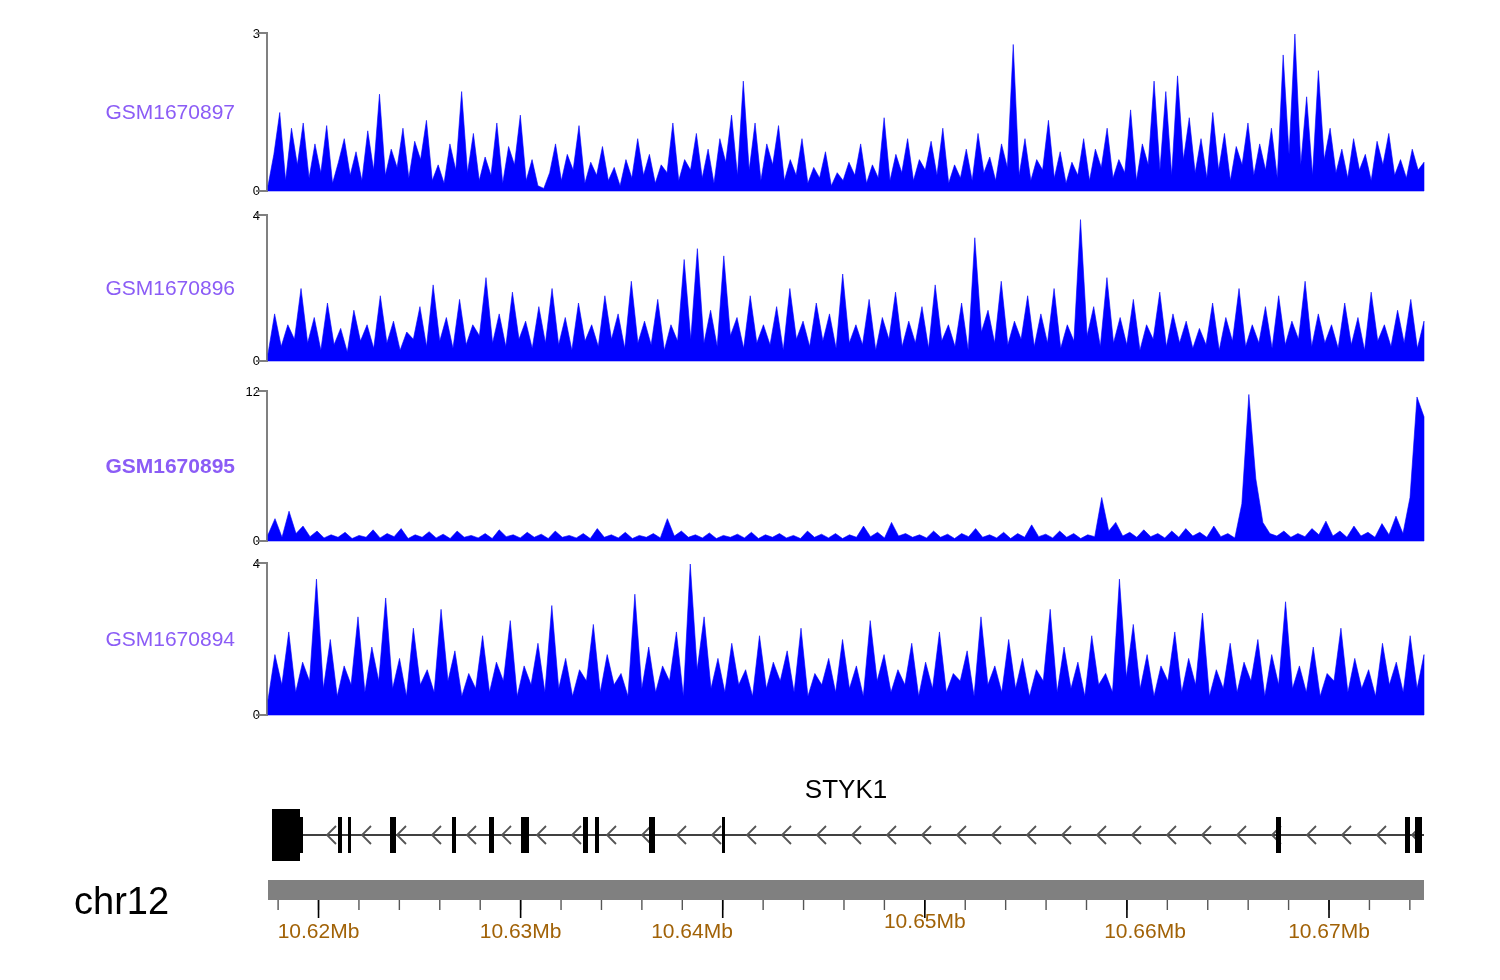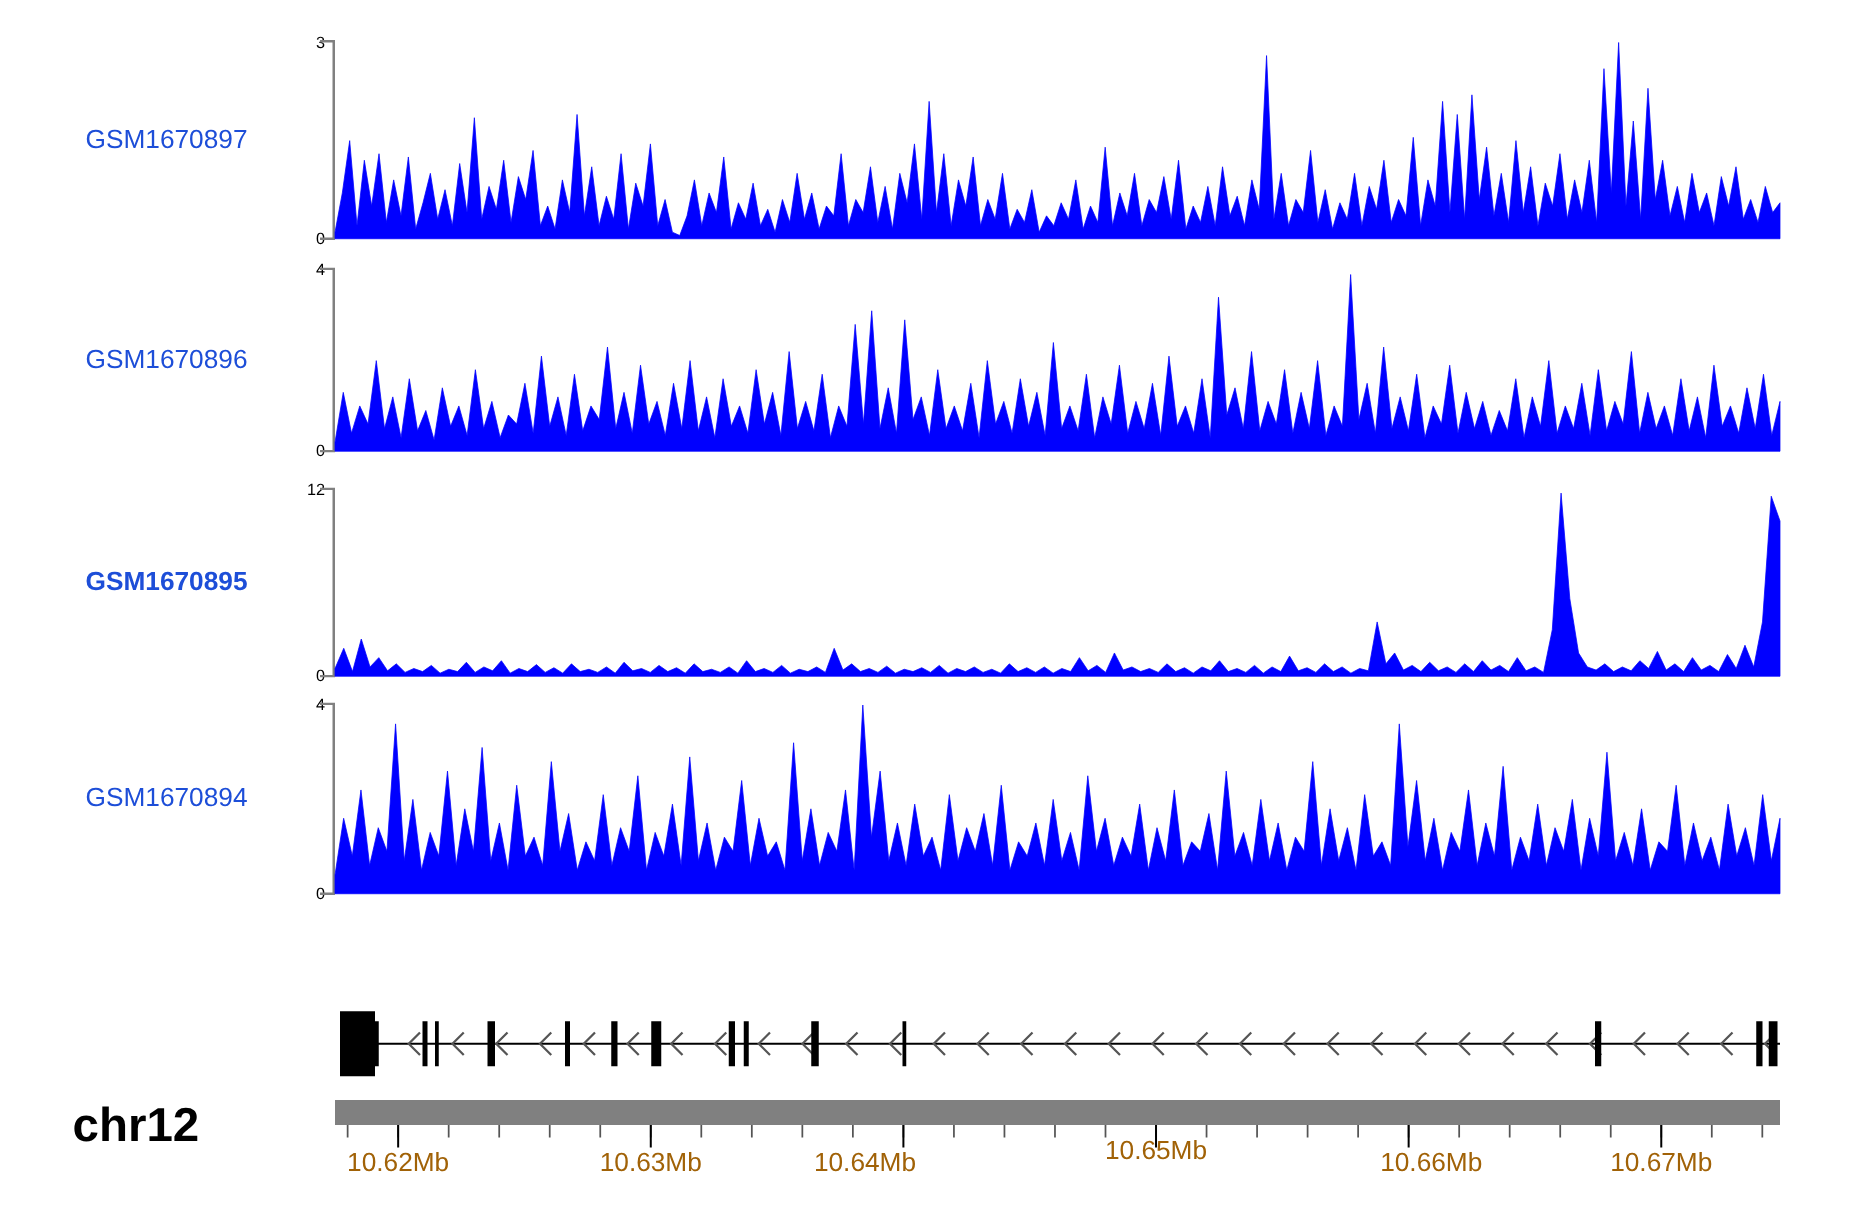--- a/index.html
+++ b/index.html
@@ -20,24 +20,24 @@
     width: 1500px;
     height: 980px;
   }
   .track {
     position: absolute;
     left: 0;
     width: 1500px;
   }
   .track-label {
     position: absolute;
-    right: 1302px;           
+    right: 1265px;           
     text-align: right;
     font-size: 21px;
-    color: #1d4ed8;
+    color: #8b5cf6;
     white-space: nowrap;
     line-height: 1;
   }
   .axis-max, .axis-min {
     position: absolute;
     font-size: 13px;
     color: #000000;
     text-align: right;
     width: 40px;
     line-height: 1;
@@ -108,20 +108,21 @@
         <div class="axis-max" style="left: 220px; top: -5px;">4</div>
         <div class="axis-min" style="left: 220px; top: 146px;">0</div>
         <svg width="1500" height="154" class="plot-svg">
           <path d="M 256 1 L 267 1 L 267 153 L 256 153" fill="none" stroke="#808080" stroke-width="2"></path>
           <path d="M 268 153 L 268.00 137.90 L 274.92 92.60 L 281.84 122.80 L 288.77 69.95 L 295.69 130.35 L 302.61 100.15 L 309.53 119.03 L 316.46 17.10 L 323.38 126.58 L 330.30 77.50 L 337.22 134.13 L 344.14 103.92 L 351.07 122.80 L 357.99 54.85 L 364.91 130.35 L 371.83 85.05 L 378.75 119.03 L 385.68 35.97 L 392.60 126.58 L 399.52 96.38 L 406.44 134.13 L 413.37 66.18 L 420.29 122.80 L 427.21 107.70 L 434.13 130.35 L 441.05 47.30 L 447.98 119.03 L 454.90 88.83 L 461.82 134.13 L 468.74 111.47 L 475.66 126.58 L 482.59 73.72 L 489.51 130.35 L 496.43 100.15 L 503.35 119.03 L 510.28 58.63 L 517.20 134.13 L 524.12 103.92 L 531.04 122.80 L 537.96 81.28 L 544.89 130.35 L 551.81 43.53 L 558.73 126.58 L 565.65 96.38 L 572.57 134.13 L 579.50 107.70 L 586.42 119.03 L 593.34 62.40 L 600.26 130.35 L 607.19 92.60 L 614.11 122.80 L 621.03 111.47 L 627.95 134.13 L 634.87 32.20 L 641.80 126.58 L 648.72 85.05 L 655.64 130.35 L 662.56 103.92 L 669.49 119.03 L 676.41 69.95 L 683.33 134.13 L 690.25 2.00 L 697.17 107.70 L 704.10 54.85 L 711.02 126.58 L 717.94 96.38 L 724.86 130.35 L 731.78 81.28 L 738.71 122.80 L 745.63 107.70 L 752.55 134.13 L 759.47 73.72 L 766.40 126.58 L 773.32 100.15 L 780.24 119.03 L 787.16 88.83 L 794.08 130.35 L 801.01 66.18 L 807.93 134.13 L 814.85 111.47 L 821.77 122.80 L 828.69 96.38 L 835.62 130.35 L 842.54 77.50 L 849.46 126.58 L 856.38 103.92 L 863.31 134.13 L 870.23 58.63 L 877.15 119.03 L 884.07 92.60 L 890.99 130.35 L 897.92 107.70 L 904.84 122.80 L 911.76 81.28 L 918.68 134.13 L 925.60 100.15 L 932.53 126.58 L 939.45 69.95 L 946.37 130.35 L 953.29 111.47 L 960.22 119.03 L 967.14 88.83 L 974.06 134.13 L 980.98 54.85 L 987.90 122.80 L 994.83 103.92 L 1001.75 130.35 L 1008.67 77.50 L 1015.59 126.58 L 1022.51 96.38 L 1029.44 134.13 L 1036.36 107.70 L 1043.28 119.03 L 1050.20 47.30 L 1057.13 130.35 L 1064.05 85.05 L 1070.97 126.58 L 1077.89 100.15 L 1084.81 134.13 L 1091.74 73.72 L 1098.66 122.80 L 1105.58 111.47 L 1112.50 130.35 L 1119.43 17.10 L 1126.35 115.25 L 1133.27 62.40 L 1140.19 126.58 L 1147.11 92.60 L 1154.04 134.13 L 1160.96 103.92 L 1167.88 119.03 L 1174.80 69.95 L 1181.72 130.35 L 1188.65 96.38 L 1195.57 122.80 L 1202.49 51.07 L 1209.41 134.13 L 1216.34 107.70 L 1223.26 126.58 L 1230.18 81.28 L 1237.10 130.35 L 1244.02 100.15 L 1250.95 119.03 L 1257.87 77.50 L 1264.79 134.13 L 1271.71 92.60 L 1278.63 122.80 L 1285.56 39.75 L 1292.48 126.58 L 1299.40 103.92 L 1306.32 130.35 L 1313.25 85.05 L 1320.17 134.13 L 1327.09 111.47 L 1334.01 119.03 L 1340.93 66.18 L 1347.86 130.35 L 1354.78 96.38 L 1361.70 126.58 L 1368.62 107.70 L 1375.54 134.13 L 1382.47 81.28 L 1389.39 122.80 L 1396.31 100.15 L 1403.23 130.35 L 1410.16 73.72 L 1417.08 126.58 L 1424.00 92.60 L 1424 153 Z" fill="#0000ff" stroke="#0000ff" stroke-width="0.6"></path>
         </svg>
       </div>
     </div>
 
   <div class="track" id="gene-panel" style="top:770px;height:110px;">
+    <div class="gene-title" style="left:696px; top:6px;">STYK1</div>
     <svg class="plot-svg" id="gene-svg" width="1500" height="110">
         <line x1="272" y1="65" x2="1424" y2="65" stroke="#000000" stroke-width="1.6"></line>
         <path d="M 301 56 L 292 65 L 301 74" fill="none" stroke="#555555" stroke-width="1.8"></path>
         <path d="M 336 56 L 327 65 L 336 74" fill="none" stroke="#555555" stroke-width="1.8"></path>
         <path d="M 371 56 L 362 65 L 371 74" fill="none" stroke="#555555" stroke-width="1.8"></path>
         <path d="M 406 56 L 397 65 L 406 74" fill="none" stroke="#555555" stroke-width="1.8"></path>
         <path d="M 441 56 L 432 65 L 441 74" fill="none" stroke="#555555" stroke-width="1.8"></path>
         <path d="M 476 56 L 467 65 L 476 74" fill="none" stroke="#555555" stroke-width="1.8"></path>
         <path d="M 511 56 L 502 65 L 511 74" fill="none" stroke="#555555" stroke-width="1.8"></path>
         <path d="M 546 56 L 537 65 L 546 74" fill="none" stroke="#555555" stroke-width="1.8"></path>
@@ -162,21 +163,21 @@
         <rect x="595" y="47" width="4" height="36" fill="#000000"></rect>
         <rect x="649" y="47" width="6" height="36" fill="#000000"></rect>
         <rect x="722" y="47" width="3" height="36" fill="#000000"></rect>
         <rect x="1276" y="47" width="5" height="36" fill="#000000"></rect>
         <rect x="1405" y="47" width="5" height="36" fill="#000000"></rect>
         <rect x="1415" y="47" width="7" height="36" fill="#000000"></rect>
       </svg>
   </div>
 
   <div class="track" id="axis-panel" style="top:878px;height:95px;">
-    <div class="chrom-label" style="left:58px; top:4px;font-weight:bold;">chr12</div>
+    <div class="chrom-label" style="left:74px; top:4px;">chr12</div>
     <svg class="plot-svg" id="axis-svg" width="1500" height="50">
         <rect x="268" y="2" width="1156" height="20" fill="#808080"></rect>
         <line x1="278.1048951049075" y1="22" x2="278.1048951049075" y2="32" stroke="#555555" stroke-width="1.4"></line>
         <line x1="318.52447552450144" y1="22" x2="318.52447552450144" y2="32" stroke="#555555" stroke-width="1.4"></line>
         <line x1="358.94405594409545" y1="22" x2="358.94405594409545" y2="32" stroke="#555555" stroke-width="1.4"></line>
         <line x1="399.3636363636894" y1="22" x2="399.3636363636894" y2="32" stroke="#555555" stroke-width="1.4"></line>
         <line x1="439.78321678328336" y1="22" x2="439.78321678328336" y2="32" stroke="#555555" stroke-width="1.4"></line>
         <line x1="480.2027972028774" y1="22" x2="480.2027972028774" y2="32" stroke="#555555" stroke-width="1.4"></line>
         <line x1="520.6223776224713" y1="22" x2="520.6223776224713" y2="32" stroke="#555555" stroke-width="1.4"></line>
         <line x1="561.0419580420653" y1="22" x2="561.0419580420653" y2="32" stroke="#555555" stroke-width="1.4"></line>

